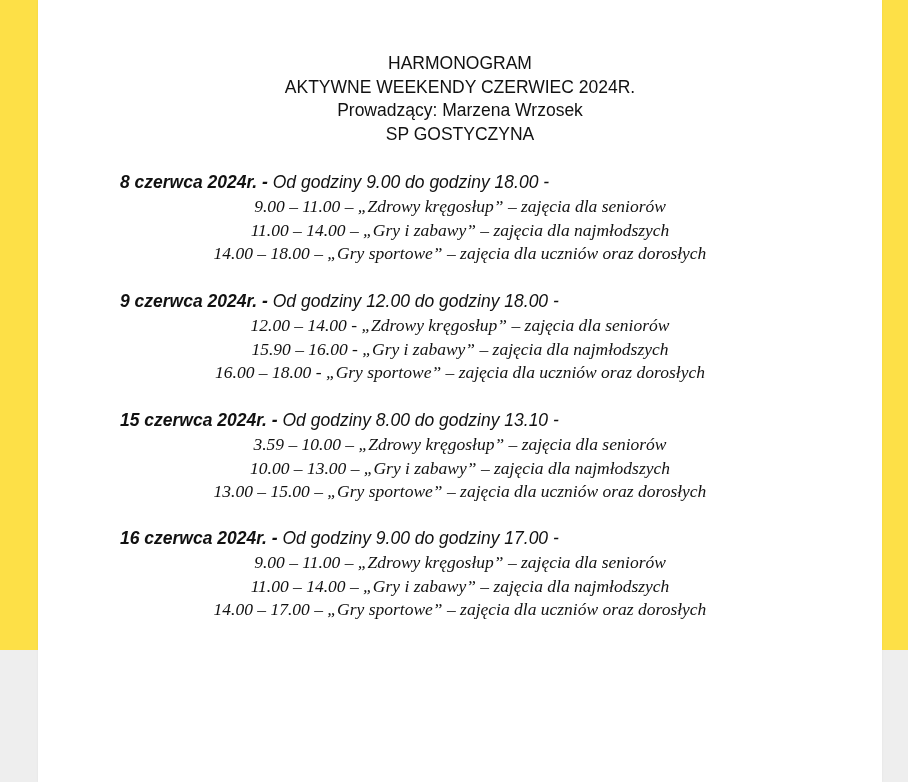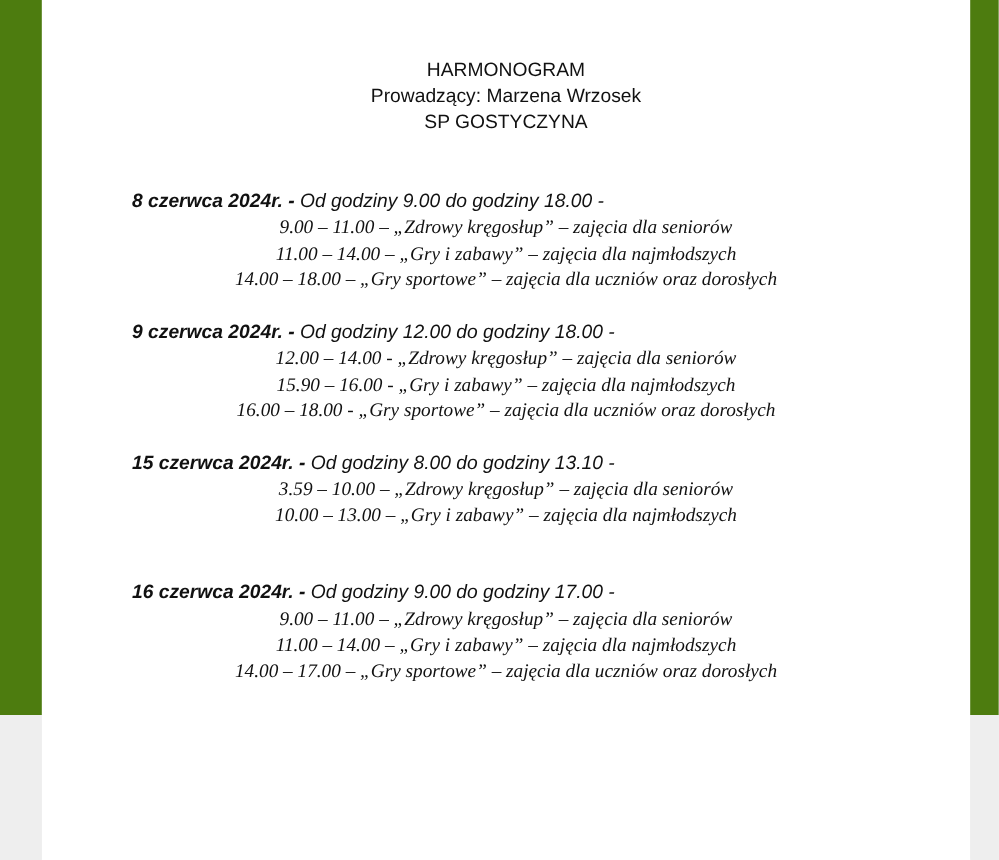--- a/index.html
+++ b/index.html
@@ -8,21 +8,21 @@
       width: 908px;
       height: 782px;
       overflow: hidden;
       background: #eeeeee;
       font-family: "Liberation Sans", sans-serif;
     }
     .viewer {
       position: relative;
       width: 908px;
       height: 650px;
-      background: #4d7c0f;
+      background: #fde047;
     }
     .page {
       position: absolute;
       left: 38px;
       top: 0;
       width: 844px;
       height: 782px;
       background: #ffffff;
       box-shadow: 0 0 2px rgba(0,0,0,0.06);
     }
@@ -73,20 +73,21 @@
     .day-4 { top: 527px; }
   </style>
 </head>
 <body>
 
 <div class="viewer">
   <div class="page">
 
     <div class="header">
       <div>HARMONOGRAM</div>
+      <div>AKTYWNE WEEKENDY CZERWIEC 2024R.</div>
       <div>Prowadzący: Marzena Wrzosek</div>
       <div>SP GOSTYCZYNA</div>
     </div>
 
     <div class="day day-1">
       <div class="day-heading">
         <span class="date">8 czerwca 2024r. -</span><span> Od godziny 9.00 do godziny 18.00 -</span>
       </div>
       <div class="sessions">
         <div class="session">9.00 – 11.00 – „Zdrowy kręgosłup” – zajęcia dla seniorów</div>
@@ -106,20 +107,21 @@
       </div>
     </div>
 
     <div class="day day-3">
       <div class="day-heading">
         <span class="date">15 czerwca 2024r. -</span><span> Od godziny 8.00 do godziny 13.10 -</span>
       </div>
       <div class="sessions">
         <div class="session">3.59 – 10.00 – „Zdrowy kręgosłup” – zajęcia dla seniorów</div>
         <div class="session">10.00 – 13.00 – „Gry i zabawy” – zajęcia dla najmłodszych</div>
+        <div class="session">13.00 – 15.00 – „Gry sportowe” – zajęcia dla uczniów oraz dorosłych</div>
       </div>
     </div>
 
     <div class="day day-4">
       <div class="day-heading">
         <span class="date">16 czerwca 2024r. -</span><span> Od godziny 9.00 do godziny 17.00 -</span>
       </div>
       <div class="sessions">
         <div class="session">9.00 – 11.00 – „Zdrowy kręgosłup” – zajęcia dla seniorów</div>
         <div class="session">11.00 – 14.00 – „Gry i zabawy” – zajęcia dla najmłodszych</div>

